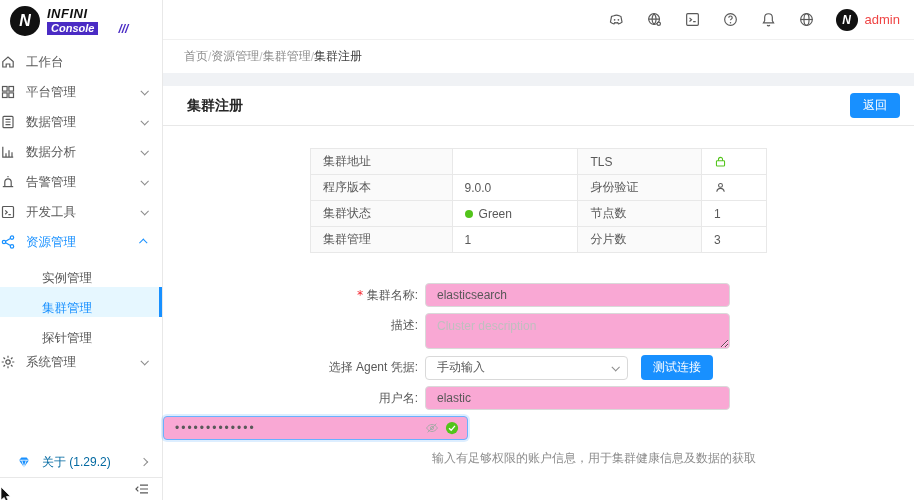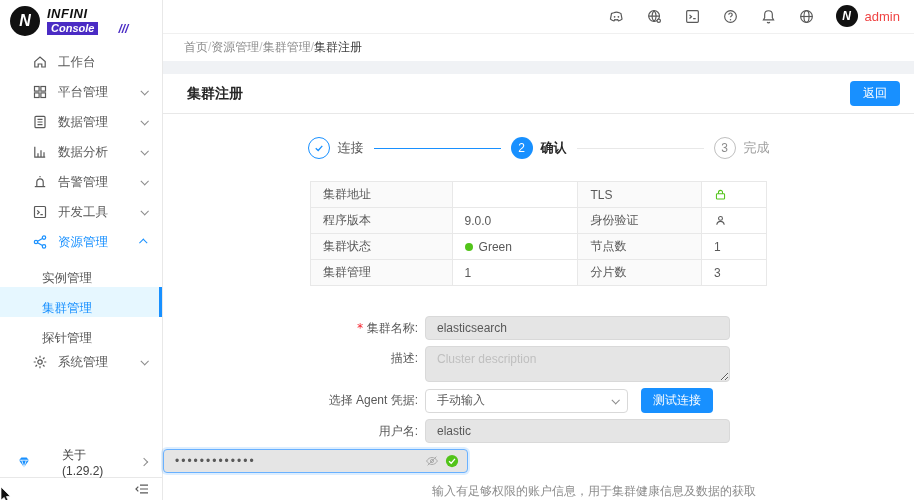--- a/index.html
+++ b/index.html
@@ -17,31 +17,31 @@
   .logo { height:42px; display:flex; align-items:center; padding-left:10px; gap:7px; }
   .logo-mark { width:30px; height:30px; border-radius:50%; background:#111; color:#fff;
     display:flex; align-items:center; justify-content:center; font-weight:bold; font-style:italic;
     font-size:16px; border:2px solid #111; }
   .logo-text { line-height:1; }
   .logo-name { font-size:13px; font-weight:800; font-style:italic; color:#111; letter-spacing:.5px; }
   .logo-product-row { display:flex; align-items:center; gap:20px; margin-top:2px; }
   .logo-product { background:#4a2bc4; color:#fff; font-size:11px; font-weight:bold; font-style:italic; padding:1px 4px; }
   .logo-slashes { color:#4a2bc4; font-weight:800; font-style:italic; font-size:12px; }
   .menu { padding-top:5px; }
-  .menu-item { height:30px; display:flex; align-items:center; padding:0 15px 0 32px; font-size:12.5px; color:#595959; cursor:pointer; }
+  .menu-item { height:30px; display:flex; align-items:center; padding:0 15px 0 0; font-size:12.5px; color:#595959; cursor:pointer; }
   .menu-item .mi-label { flex:1; margin-left:10px; }
   .menu-item.parent-active { color:#1890ff; }
   .submenu-item { height:30px; display:flex; align-items:flex-end; padding-left:42px; font-size:12.5px; color:#595959; cursor:pointer; }
   .submenu-item.active { background:#e6f7ff; color:#1890ff; border-right:3px solid #1890ff; }
   .chev { width:6px; height:6px; border-right:1.3px solid #8c8c8c; border-bottom:1.3px solid #8c8c8c; display:inline-block; }
   .chev.down { transform:rotate(45deg) translateY(-1px); }
   .chev.up { transform:rotate(-135deg) translateY(-1px); border-color:#1890ff; }
   .chev.right { transform:rotate(-45deg); }
   .sidebar-bottom { position:absolute; left:0; right:0; bottom:0; background:#fff; }
-  .about-row { height:30px; display:flex; align-items:center; padding:0 15px 0 16px; font-size:12px; color:#404040; cursor:pointer;gap:20px; }
+  .about-row { height:30px; display:flex; align-items:center; padding:0 15px 0 16px; font-size:12px; color:#0369a1; cursor:pointer; }
   .about-row .mi-label { flex:1; margin-left:10px; }
   .collapse-bar { height:23px; border-top:1px solid #e8e8e8; display:flex; align-items:center; justify-content:flex-end; padding-right:12px; }
   .ic16 { width:16px; height:16px; color:#595959; }
   .ic16.blue { color:#1890ff; }
 
   
   .main { flex:1; display:flex; flex-direction:column; min-width:0; }
   .topbar { height:40px; background:#fff; border-bottom:1px solid #f0f0f0; display:flex; align-items:center; justify-content:flex-end; gap:21px; padding-right:14px; }
   .topbar .tico { width:17px; height:17px; color:#595959; cursor:pointer; }
   .user-chip { display:flex; align-items:center; gap:7px; cursor:pointer; }
@@ -80,21 +80,21 @@
   .summary td.lbl { background:#fafafa; }
   .dot { width:8px; height:8px; border-radius:50%; background:#52c41a; display:inline-block; margin-right:6px; vertical-align:-1px; }
   .cell-flex { display:flex; align-items:center; }
 
   
   .form { margin-top:30px; }
   .form-row { display:flex; margin-bottom:6px; align-items:flex-start; }
   .form-label { width:262px; min-width:262px; text-align:right; padding-right:7px; font-size:12px; color:#595959; line-height:24px; white-space:nowrap; }
   .req { color:#f5222d; margin-right:3px; font-family:"DejaVu Sans Mono",monospace; }
   .form-ctrl { width:305px; position:relative; display:flex; align-items:center; }
-  .txt { width:305px; height:24px; border:1px solid #d9d9d9; border-radius:4px; padding:0 11px; font-size:12px; color:#595959; outline:none; font-family:inherit; background:#e5e5e5; }
+  .txt { width:305px; height:24px; border:1px solid #d9d9d9; border-radius:4px; padding:0 11px; font-size:12px; color:#595959; outline:none; font-family:inherit; background:#f9a8d4; }
   .txt::placeholder, textarea::placeholder { color:#bfbfbf; }
   textarea.txt { height:36px; resize:both; padding:4px 11px; line-height:1.4; }
   .select { width:203px; height:24px; border:1px solid #d9d9d9; border-radius:4px; background:#fff; display:flex; align-items:center; justify-content:space-between; padding:0 9px 0 11px; cursor:pointer; color:#595959; }
   .test-btn { margin-left:13px; background:#1890ff; color:#fff; border:none; border-radius:4px; height:25px; padding:0 12px; font-size:12px; cursor:pointer; font-family:inherit; }
   .pwd { border-color:#69b1ff; box-shadow:0 0 0 2px rgba(24,144,255,.15); letter-spacing:2px; padding-right:50px; }
   .pwd-icons { position:absolute; right:9px; top:0; height:24px; display:flex; align-items:center; gap:6px; }
   .hint { margin:10px 0 0 269px; font-size:12px; color:#8c8c8c; }
 
   .cursor { position:absolute; left:0px; bottom:-3px; }
 </style>
@@ -257,40 +257,20 @@
     <span class="crumb current">集群注册</span>
   </div>
 
   <div class="content">
     <section class="card">
       <div class="card-header">
         <span class="card-title">集群注册</span>
         <button class="back-btn">返回</button>
       </div>
 
-      <div class="steps">
-        <div class="step-node">
-          <span class="step-circle finish">
-            <svg width="12" height="12" viewBox="0 0 22 22" fill="none" stroke="#1890ff" stroke-width="2.4">
-                <polyline points="5,11.5 9.5,15.5 17,7"></polyline>
-              </svg>
-          </span>
-          <span class="step-label finish">连接</span>
-        </div>
-        <div class="step-line done"></div>
-        <div class="step-node">
-          <span class="step-circle active">2</span>
-          <span class="step-label active">确认</span>
-        </div>
-        <div class="step-line todo"></div>
-        <div class="step-node">
-          <span class="step-circle wait">3</span>
-          <span class="step-label wait">完成</span>
-        </div>
-      </div>
 
       <table class="summary">
         <colgroup>
             <col style="width:142px">
             <col style="width:126px">
             <col style="width:124px">
             <col style="width:65px">
           </colgroup>
         <tbody>
           <tr>

